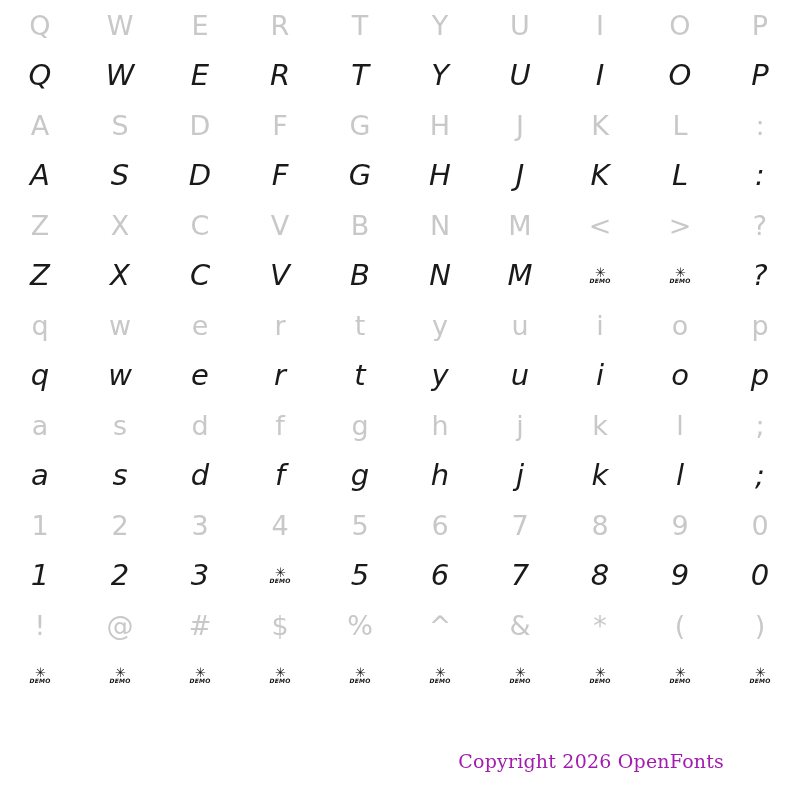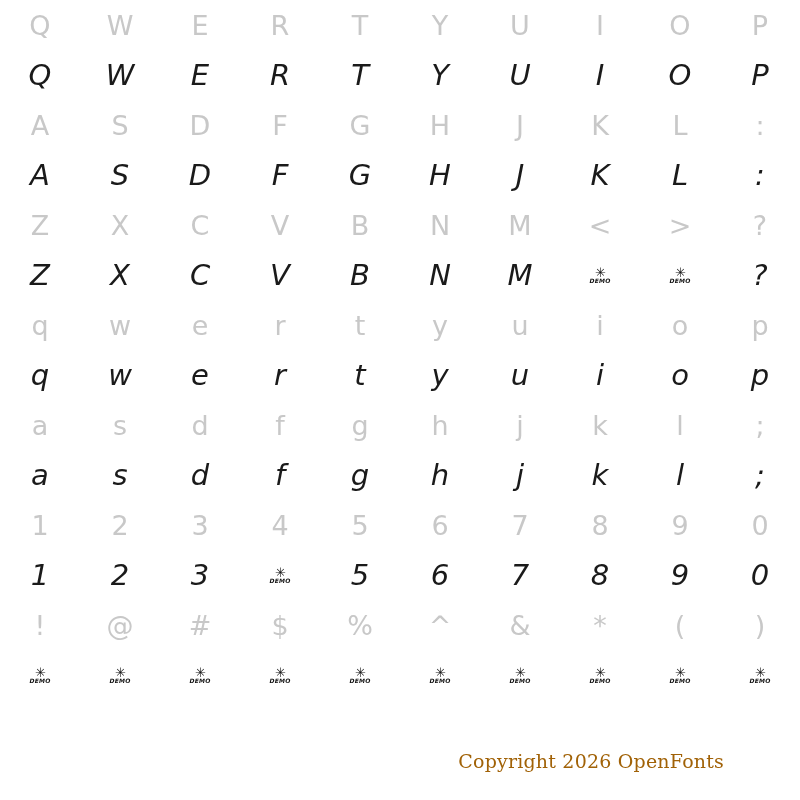--- a/index.html
+++ b/index.html
@@ -57,21 +57,21 @@
     font-size: 6px;
     font-weight: 700;
     letter-spacing: 0.2px;
     font-family: "DejaVu Sans", sans-serif;
     line-height: 7px;
   }
   .footer {
     position: absolute;
     right: 76px;
     bottom: 28px;
-    color: #a16207;
+    color: #a21caf;
     font-family: "DejaVu Serif", serif;
     font-size: 19px;
     letter-spacing: 0.2px;
     white-space: nowrap;
   }
 </style>
 </head>
 <body>
 
 <div class="sheet">

